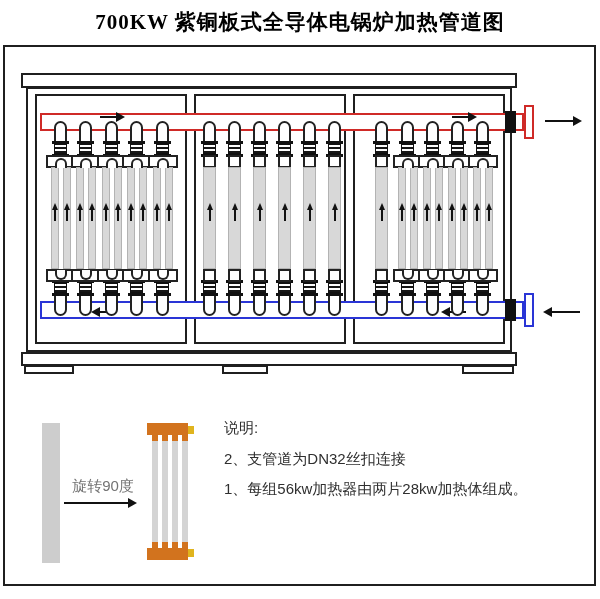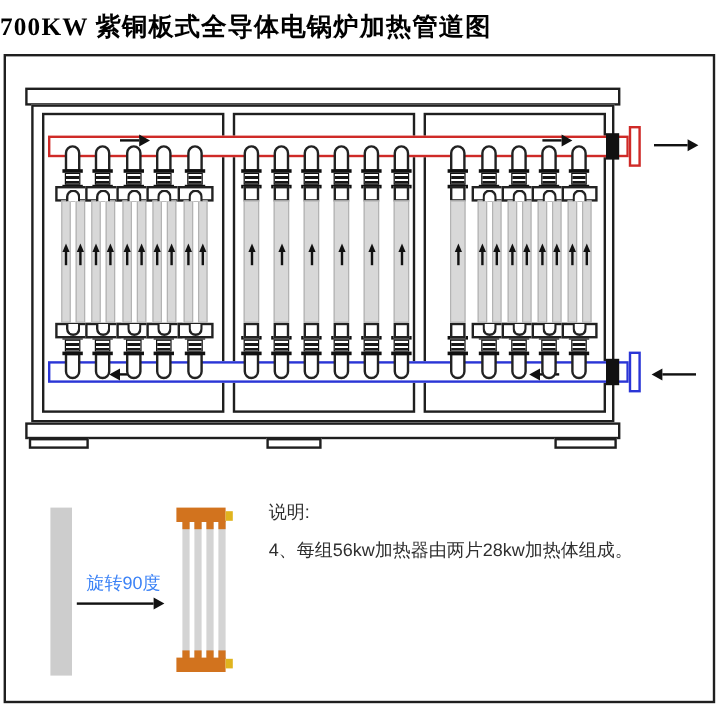--- a/index.html
+++ b/index.html
@@ -3,21 +3,21 @@
 <meta charset="utf-8">
 <style>
   :root{
     --red:#cf2a27; --blue:#2a35d6; --orange:#d2731e; --yellow:#e0b41e;
     --tube:#d8d8d8; --line:#1f1f1f;
   }
   html,body{margin:0;padding:0;background:#fff;}
   #stage{position:relative;width:600px;height:599px;background:#fff;overflow:hidden;
          font-family:"Liberation Sans","DejaVu Sans",sans-serif;}
   .abs{position:absolute;box-sizing:border-box;}
-  #title{left:0;top:8px;width:600px;font-family:"Liberation Serif","DejaVu Serif",serif;
+  #title{left:0;top:8px;width:600px;text-align:center;font-family:"Liberation Serif","DejaVu Serif",serif;
          font-weight:700;font-size:21px;color:#000;letter-spacing:1px;}
   #frame{left:3px;top:45px;width:593px;height:541px;border:2px solid var(--line);}
   
   .outline{border:2px solid var(--line);background:#fff;}
   #cab-cap{left:21px;top:73px;width:496px;height:15px;}
   #cab-body{left:26px;top:87px;width:486px;height:265px;}
   #cab-base{left:21px;top:352px;width:496px;height:14px;}
   .foot{top:365px;height:9px;}
   #foot-l{left:24px;width:50px;} #foot-m{left:222px;width:46px;} #foot-r{left:462px;width:52px;}
   .panel{top:94px;width:152px;height:250px;border:2px solid var(--line);background:#fff;}
@@ -61,21 +61,21 @@
   .arch.top{top:39px;border-radius:7px 7px 0 0;border-bottom:none;}
   .arch.bot{top:151px;border-radius:0 0 7px 7px;border-top:none;}
   .tube{top:48px;height:102px;background:var(--tube);border:1px solid #b3b3b3;}
   .tube.narrow{width:8px;} .tube.wide{width:13px;left:10px;}
   .up-arrow{top:84px;width:7px;height:18px;}
   .up-arrow .head{position:absolute;left:0;top:0;border-bottom:7px solid #111;
        border-left:3.5px solid transparent;border-right:3.5px solid transparent;}
   .up-arrow .stem{position:absolute;left:2.5px;top:6px;width:2px;height:12px;background:#111;}
   
   #legend-bar{left:42px;top:423px;width:18px;height:140px;background:#cdcdcd;}
-  #legend-label{left:58px;top:477px;width:90px;text-align:center;font-size:15px;color:#3b82f6;}
+  #legend-label{left:58px;top:477px;width:90px;text-align:center;font-size:15px;color:#737373;}
   #legend-arrow{left:64px;top:502px;width:64px;}
   #legend-heater{left:147px;top:423px;width:47px;height:137px;}
   .lh{position:absolute;box-sizing:border-box;}
   .lh.bar{left:0;width:41px;height:12px;background:var(--orange);}
   .lh.tooth{width:6px;height:7px;background:var(--orange);}
   .lh.ltube{width:6px;top:12px;height:113px;background:#d4d4d4;}
   .lh.ytab{left:41px;width:6px;height:8px;background:var(--yellow);}
   
   #notes{left:224px;top:417px;width:360px;color:#2f2f2f;font-size:15px;}
   #notes-heading{height:27px;line-height:22px;}
@@ -531,15 +531,16 @@
       <div class="lh tooth" style="left: 24.5px; top: 11px;"></div>
       <div class="lh tooth" style="left: 24.5px; top: 119px;"></div>
       <div class="lh tooth" style="left: 34.5px; top: 11px;"></div>
       <div class="lh tooth" style="left: 34.5px; top: 119px;"></div>
       <div class="lh ytab" style="top: 3px;"></div>
       <div class="lh ytab" style="top: 126px;"></div>
     </div>
 
   <div id="notes" class="abs">
     <div id="notes-heading">说明:</div>
-    <div class="note-item">4、每组56kw加热器由两片28kw加热体组成。</div>
+    <div class="note-item">2、支管道为DN32丝扣连接</div>
+    <div class="note-item">1、每组56kw加热器由两片28kw加热体组成。</div>
   </div>
 </div>
 
 </body></html>

